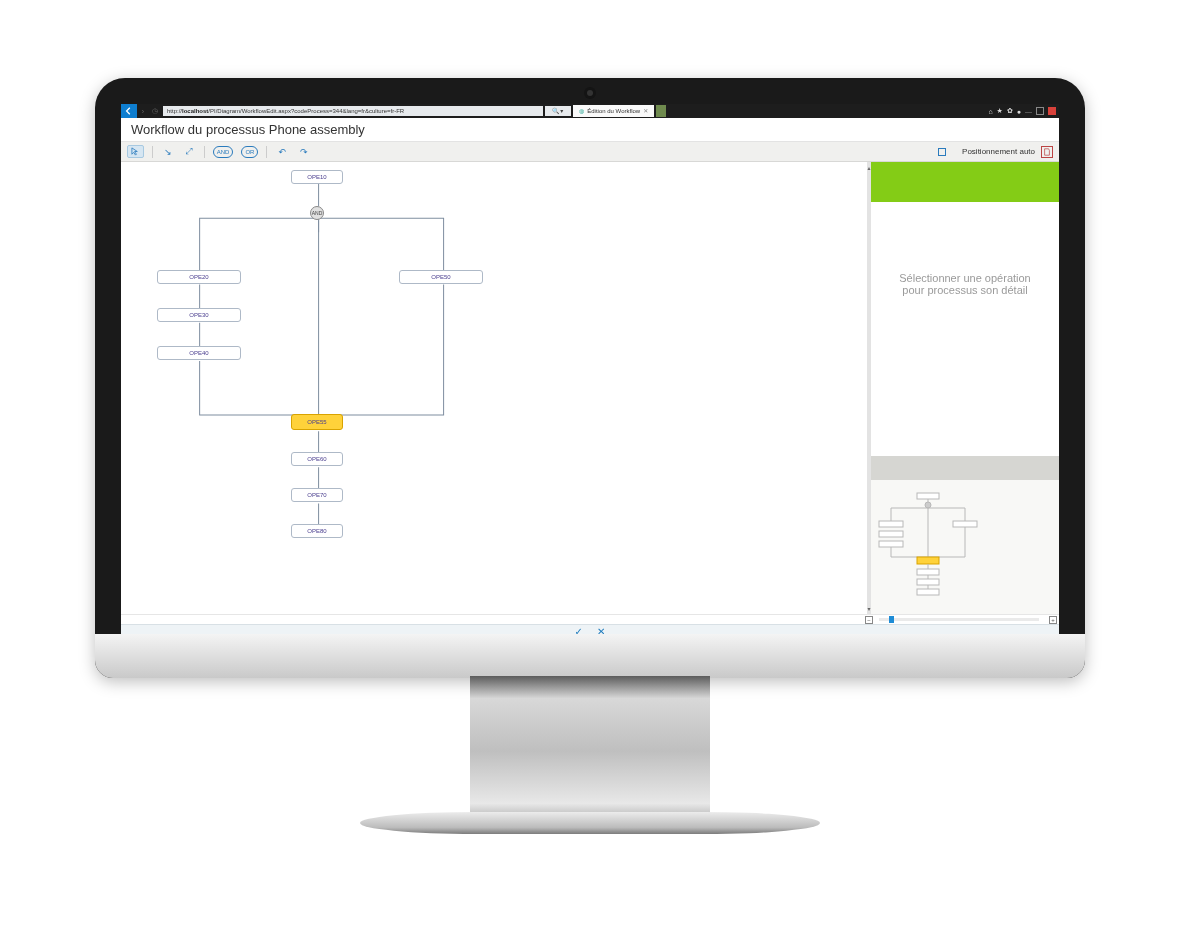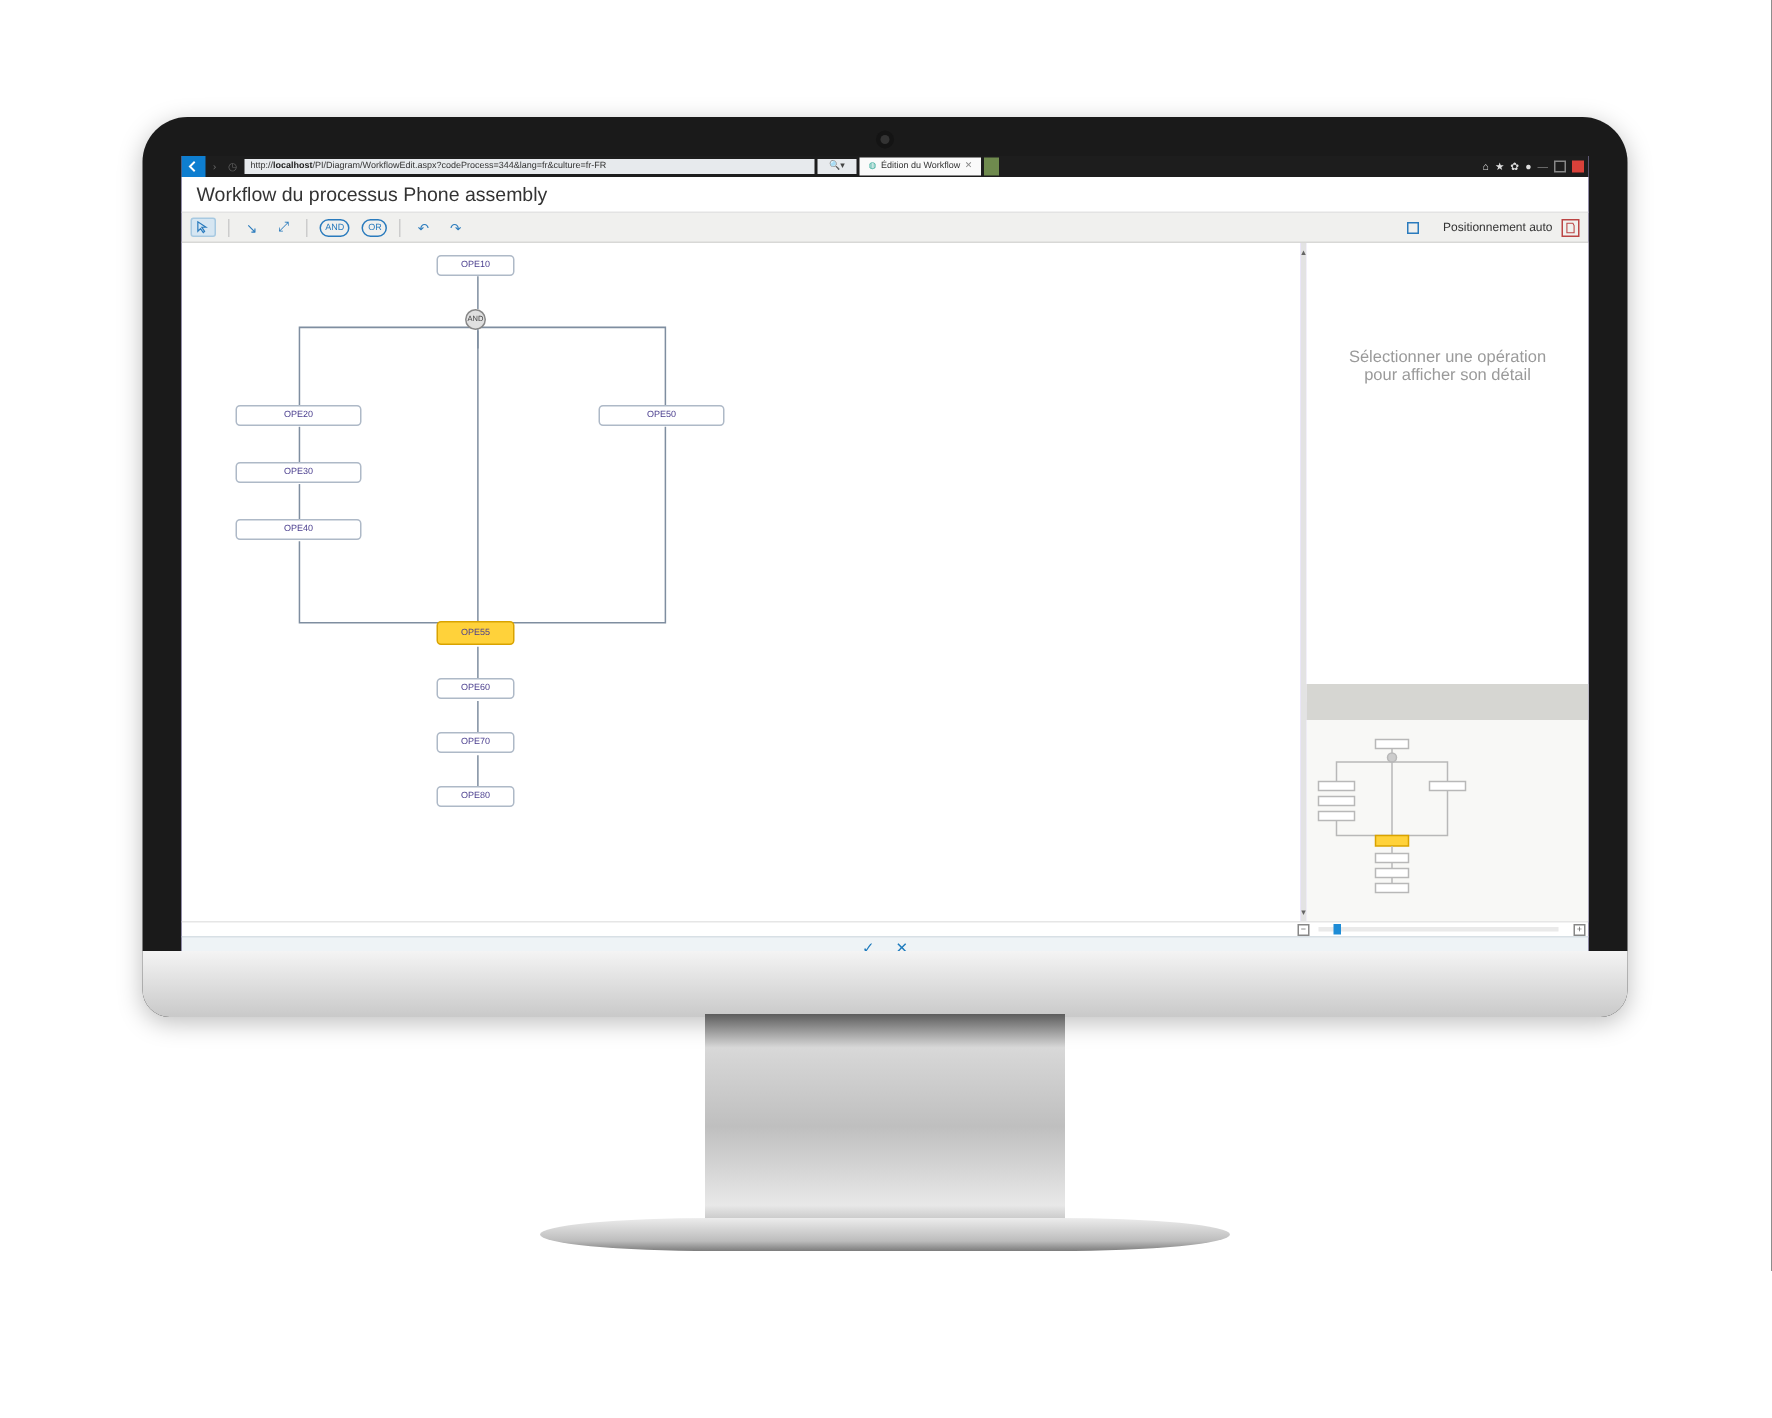--- a/index.html
+++ b/index.html
@@ -5,21 +5,21 @@
   * { margin:0; padding:0; box-sizing:border-box; }
   body { background:#fff; font-family:"Segoe UI", Arial, sans-serif; width:1181px; height:945px; position:relative; }
 
   
   .monitor-outer {
     position:absolute; left:95px; top:78px; width:990px; height:600px;
     background:#1a1a1a; border-radius:30px 30px 18px 18px; padding:26px 26px 40px 26px;
     box-shadow:0 4px 16px rgba(0,0,0,.25);
   }
   .camera { position:absolute; left:50%; top:12px; width:6px; height:6px; background:#333; border-radius:50%; transform:translateX(-50%); box-shadow:0 0 0 3px #141414; }
-  .screen { background:#c4b5fd; width:100%; height:100%; position:relative; overflow:hidden; }
+  .screen { background:#84cc16; width:100%; height:100%; position:relative; overflow:hidden; }
 
   .stand {
     position:absolute; left:470px; top:676px; width:240px; height:150px;
     background:linear-gradient(180deg,#5c5c5c 0%,#d8d8d8 15%,#bfbfbf 50%,#e8e8e8 85%,#9e9e9e 100%);
   }
   .foot {
     position:absolute; left:360px; top:812px; width:460px; height:22px;
     background:linear-gradient(180deg,#ececec 0%,#bcbcbc 70%,#7c7c7c 100%);
     border-radius:50%/100%;
   }
@@ -56,21 +56,21 @@
   .toolbar .pill { border:1px solid #2a7bbd; color:#2a7bbd; border-radius:7px; font-size:6px; padding:0 3px; line-height:10px; height:12px; }
   .toolbar .right { margin-left:auto; display:flex; align-items:center; gap:6px; }
   .toolbar .right label { color:#333; font-size:8px; display:flex; align-items:center; gap:16px; }
   .toolbar .right .chk { width:8px; height:8px; border:1px solid #2a7bbd; display:inline-block; }
   .toolbar .pdf { width:12px; height:12px; border:1px solid #b44; display:inline-flex; align-items:center; justify-content:center; color:#b44; font-size:8px; }
 
   
   .main { position:absolute; top:58px; bottom:24px; left:0; right:0; display:flex; }
   .canvas { flex:1; position:relative; background:#fff; }
   .splitter { width:4px; background:#e3e3e3; display:flex; flex-direction:column; justify-content:space-between; align-items:center; font-size:6px; color:#666; padding:2px 0; }
-  .sidepanel { width:188px; display:flex; flex-direction:column; background:#f5f5f3; }
+  .sidepanel { width:188px; display:flex; flex-direction:column; background:#f5f5f3;margin-top:40px; }
   .sidepanel .detail { flex:1; background:#fff; display:flex; align-items:flex-start; justify-content:center; padding-top:70px; text-align:center; color:#9a9a9a; font-size:11px; border-bottom:12px solid #d6d6d2; }
   .sidepanel .minimap { height:146px; background:#f8f8f6; border-top:12px solid #d6d6d2; position:relative; }
   .sidepanel .minimap svg { width:100%; height:100%; }
 
   
   .zoombar { position:absolute; left:0; right:0; bottom:14px; height:10px; background:#fff; border-top:1px solid #e6e6e6; display:flex; align-items:center; padding:0 2px; }
   .zoombar .zminus, .zoombar .zplus { width:8px; height:8px; border:1px solid #888; font-size:6px; line-height:6px; text-align:center; color:#555; }
   .zoombar .zthumb { position:absolute; left:6%; top:-2px; width:5px; height:7px; background:#1e8cd6; }
   .zoombar .zminus { margin-left:auto;  }
   
@@ -197,21 +197,21 @@
 
       <div class="splitter">
         <span>▴</span>
         <span>▾</span>
       </div>
 
       <div class="sidepanel">
         <div class="detail">
           <div>
             <div>Sélectionner une opération</div>
-            <div>pour afficher son détail</div>
+            <div>pour processus son détail</div>
           </div>
         </div>
         <div class="minimap">
           <svg viewBox="0 0 188 120">
             <g stroke="#b8b8b8" stroke-width="1" fill="#fff">
               <rect x="46" y="6" width="22" height="6"></rect>
               <circle cx="57" cy="18" r="3" fill="#ccc"></circle>
               <line x1="57" y1="12" x2="57" y2="15"></line>
               <polyline points="57,21 20,21 20,34" fill="none"></polyline>
               <polyline points="57,21 94,21 94,34" fill="none"></polyline>

